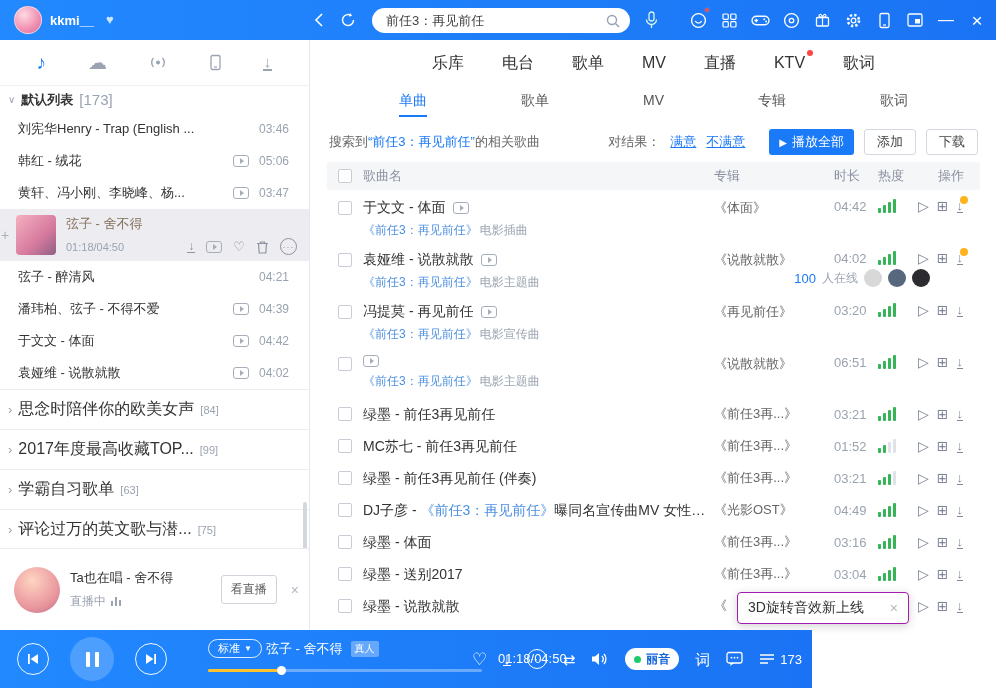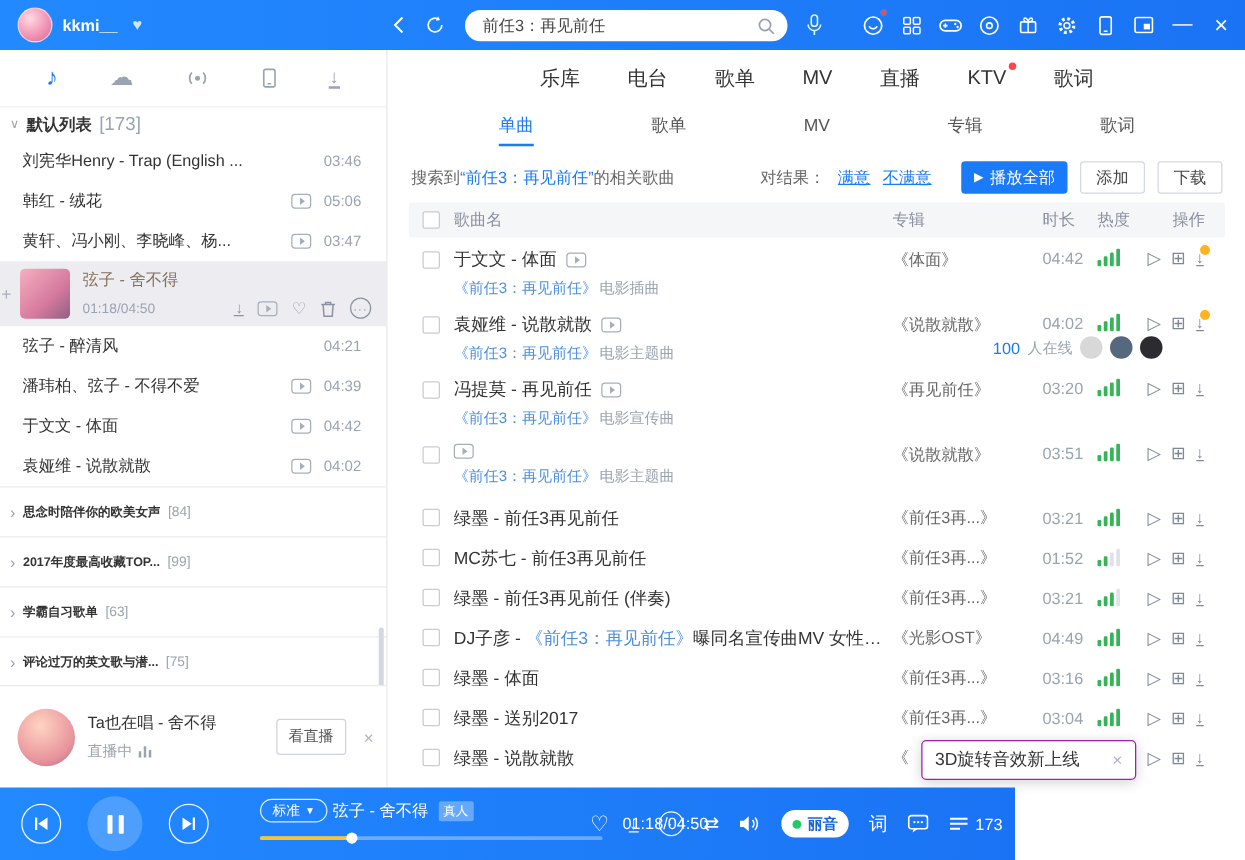--- a/index.html
+++ b/index.html
@@ -41,21 +41,21 @@
 .np-art{width:40px;height:40px;border-radius:4px;background:linear-gradient(135deg,#f5b0c0,#d67a9e 60%,#8f5f84);flex:none}
 .np-main{flex:1;margin-left:10px;display:flex;flex-direction:column;gap:5px;min-width:0}
 .np-title{font-size:13px;color:#83705a;white-space:nowrap;overflow:hidden;text-overflow:ellipsis}
 .np-row2{display:flex;align-items:center}
 .np-time{font-size:11px;color:#9aa3b0}
 .np-icons{margin-left:auto;display:flex;align-items:center;gap:11px;color:#8b93a2}
 .np-ico{font-size:13px;cursor:pointer;display:flex;align-items:center}
 .more-circle{width:17px;height:17px;border:1px solid #8b93a2;border-radius:50%;display:flex;align-items:center;justify-content:center;font-size:9px;letter-spacing:1px;color:#8b93a2;cursor:pointer}
 .playlist-item{height:40px;display:flex;align-items:center;padding:0 16px 0 8px;border-top:1px solid #ececf0;gap:6px;cursor:pointer}
 .pl-arrow{color:#9aa3b0;font-size:13px}
-.pl-title{font-size:10px;font-weight:bold;color:#333;white-space:nowrap;overflow:hidden;text-overflow:ellipsis}
+.pl-title{font-size:16px;font-weight:normal;color:#333;white-space:nowrap;overflow:hidden;text-overflow:ellipsis}
 .pl-count{font-size:11px;color:#9aa3b0;flex:none}
 .live-banner{position:absolute;left:0;right:0;bottom:0;height:82px;border-top:1px solid #ececf0;display:flex;align-items:center;padding:0 10px 0 14px;gap:10px;background:#fff}
 .live-avatar{width:46px;height:46px;border-radius:50%;background:radial-gradient(circle at 40% 30%,#ffd4c2,#e8949c 65%,#b06a84);flex:none}
 .live-texts{flex:1;display:flex;flex-direction:column;gap:6px;min-width:0}
 .live-t1{font-size:13px;color:#333;white-space:nowrap;overflow:hidden;text-overflow:ellipsis}
 .live-t2{font-size:12px;color:#9aa3b0;display:flex;align-items:center;gap:5px}
 .eq{display:inline-flex;gap:2px;align-items:flex-end;height:9px}
 .eq i{width:2px;background:#9aa3b0;display:block}
 .eq i:nth-child(1){height:5px}.eq i:nth-child(2){height:9px}.eq i:nth-child(3){height:6px}
 .live-btn{border:1px solid #cfd3da;border-radius:3px;font-size:12px;color:#555;padding:5px 9px;background:#fff;cursor:pointer;flex:none}
@@ -529,21 +529,21 @@
       <span class="c-name">
         <span class="t-line">
             <span class="mv-chip"></span>
           </span>
         <span class="s-line">
             <span class="s-link">《前任3：再见前任》</span>
             <span class="s-rest">电影主题曲</span>
           </span>
       </span>
       <span class="c-album">《说散就散》</span>
-      <span class="c-dur">03:51</span>
+      <span class="c-dur">06:51</span>
       <span class="c-heat">
           <span class="bars" data-level="4">
             <i></i>
             <i></i>
             <i></i>
             <i></i>
           </span>
         </span>
       <span class="c-act">
         <span class="act">▷</span>

